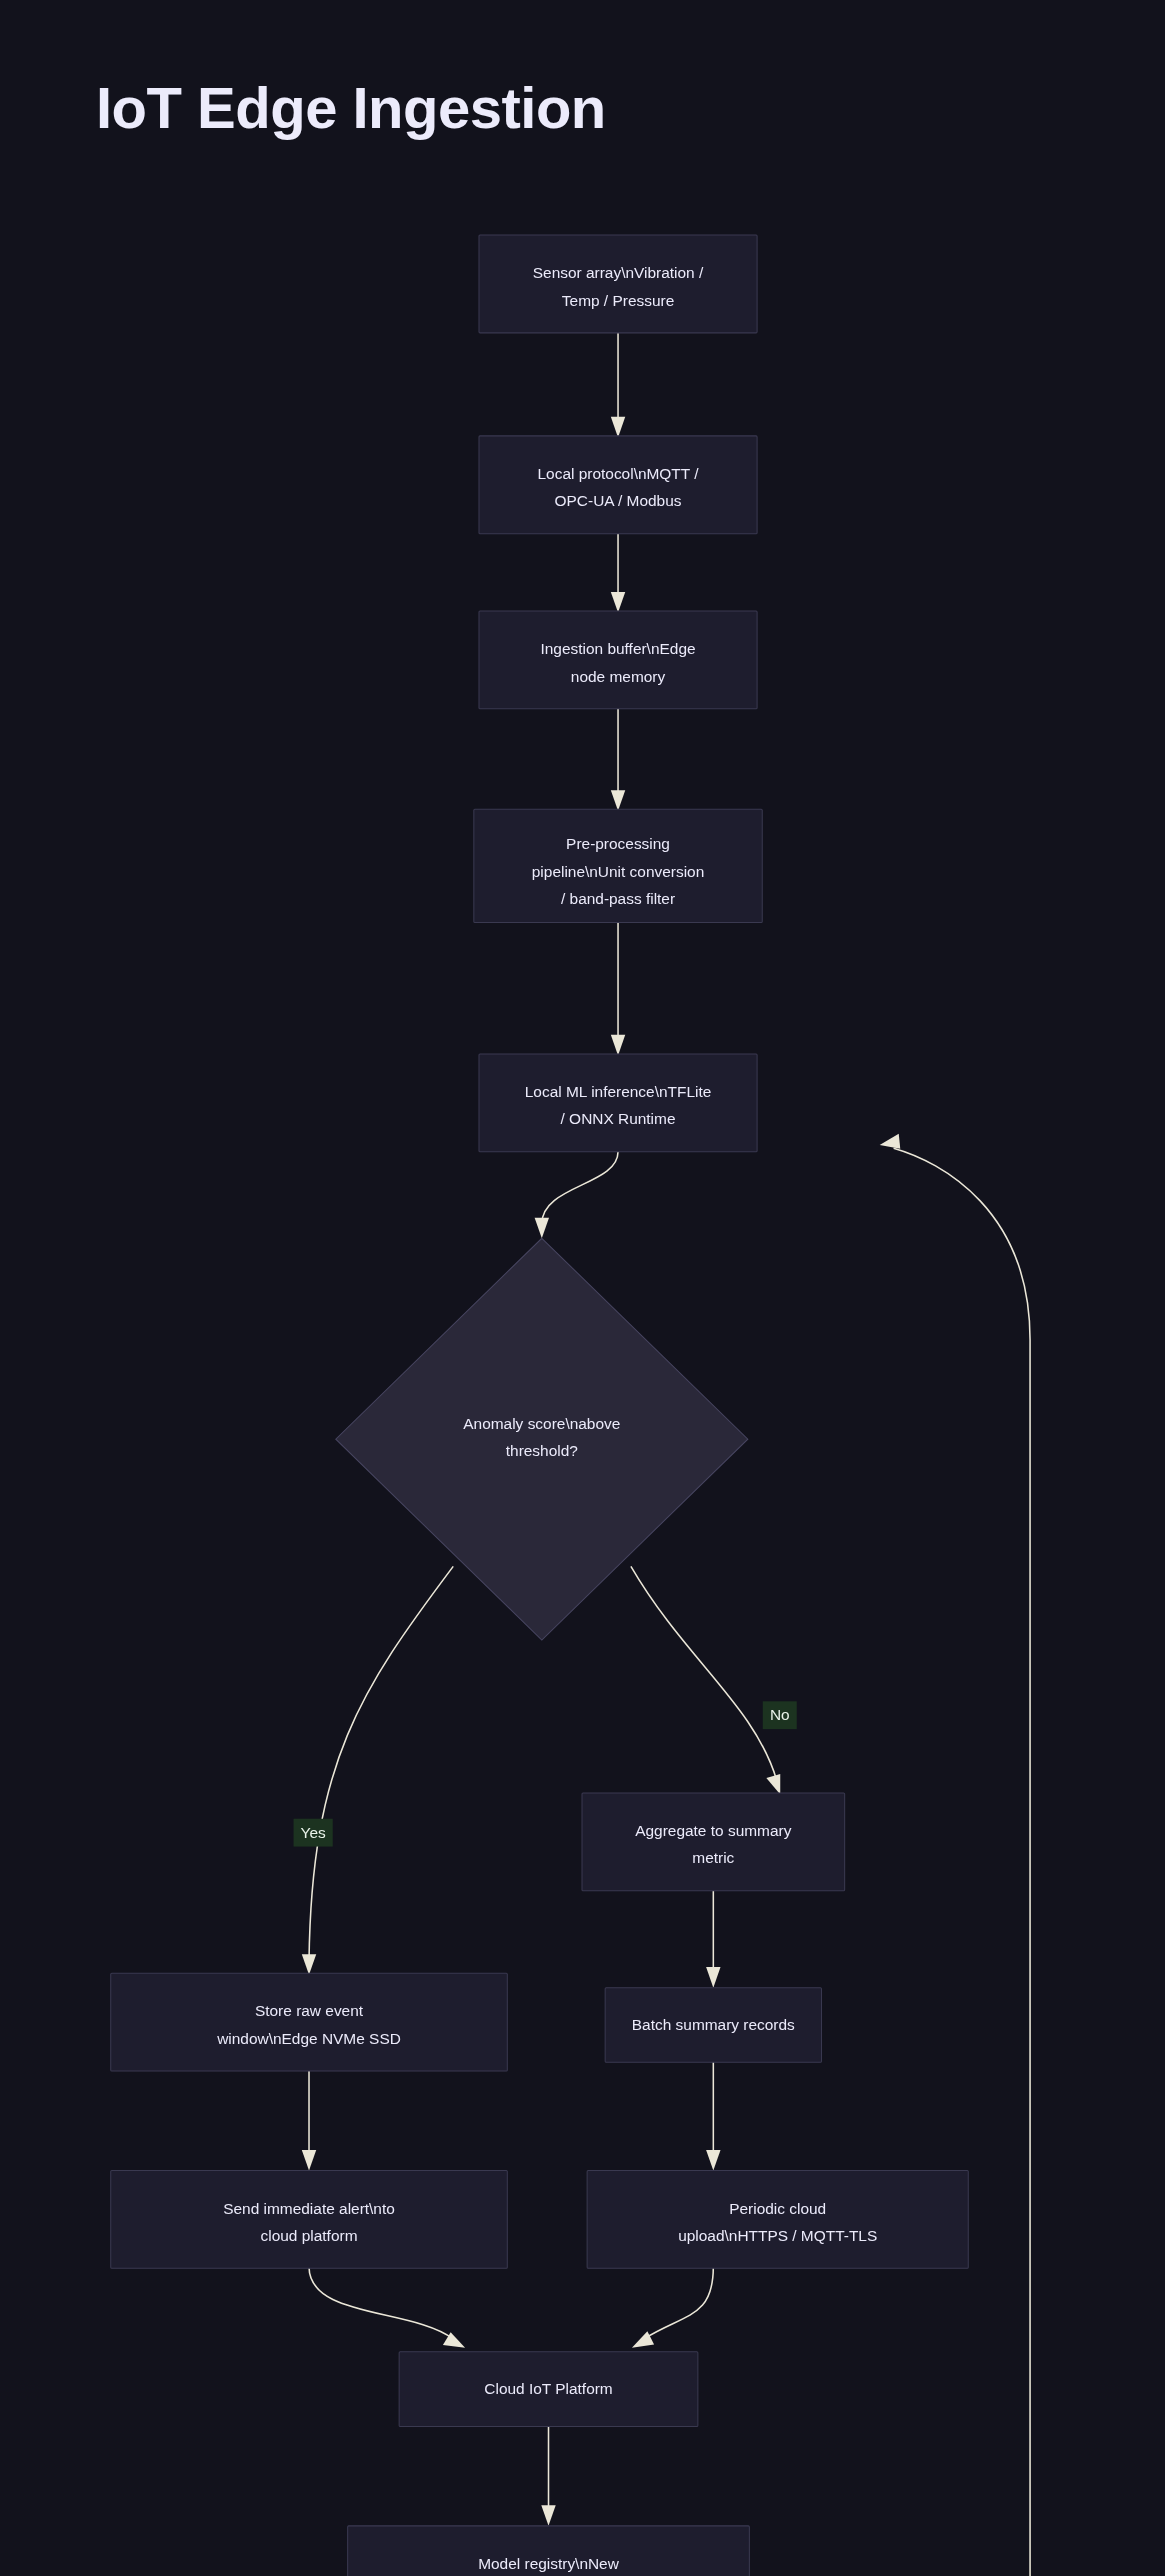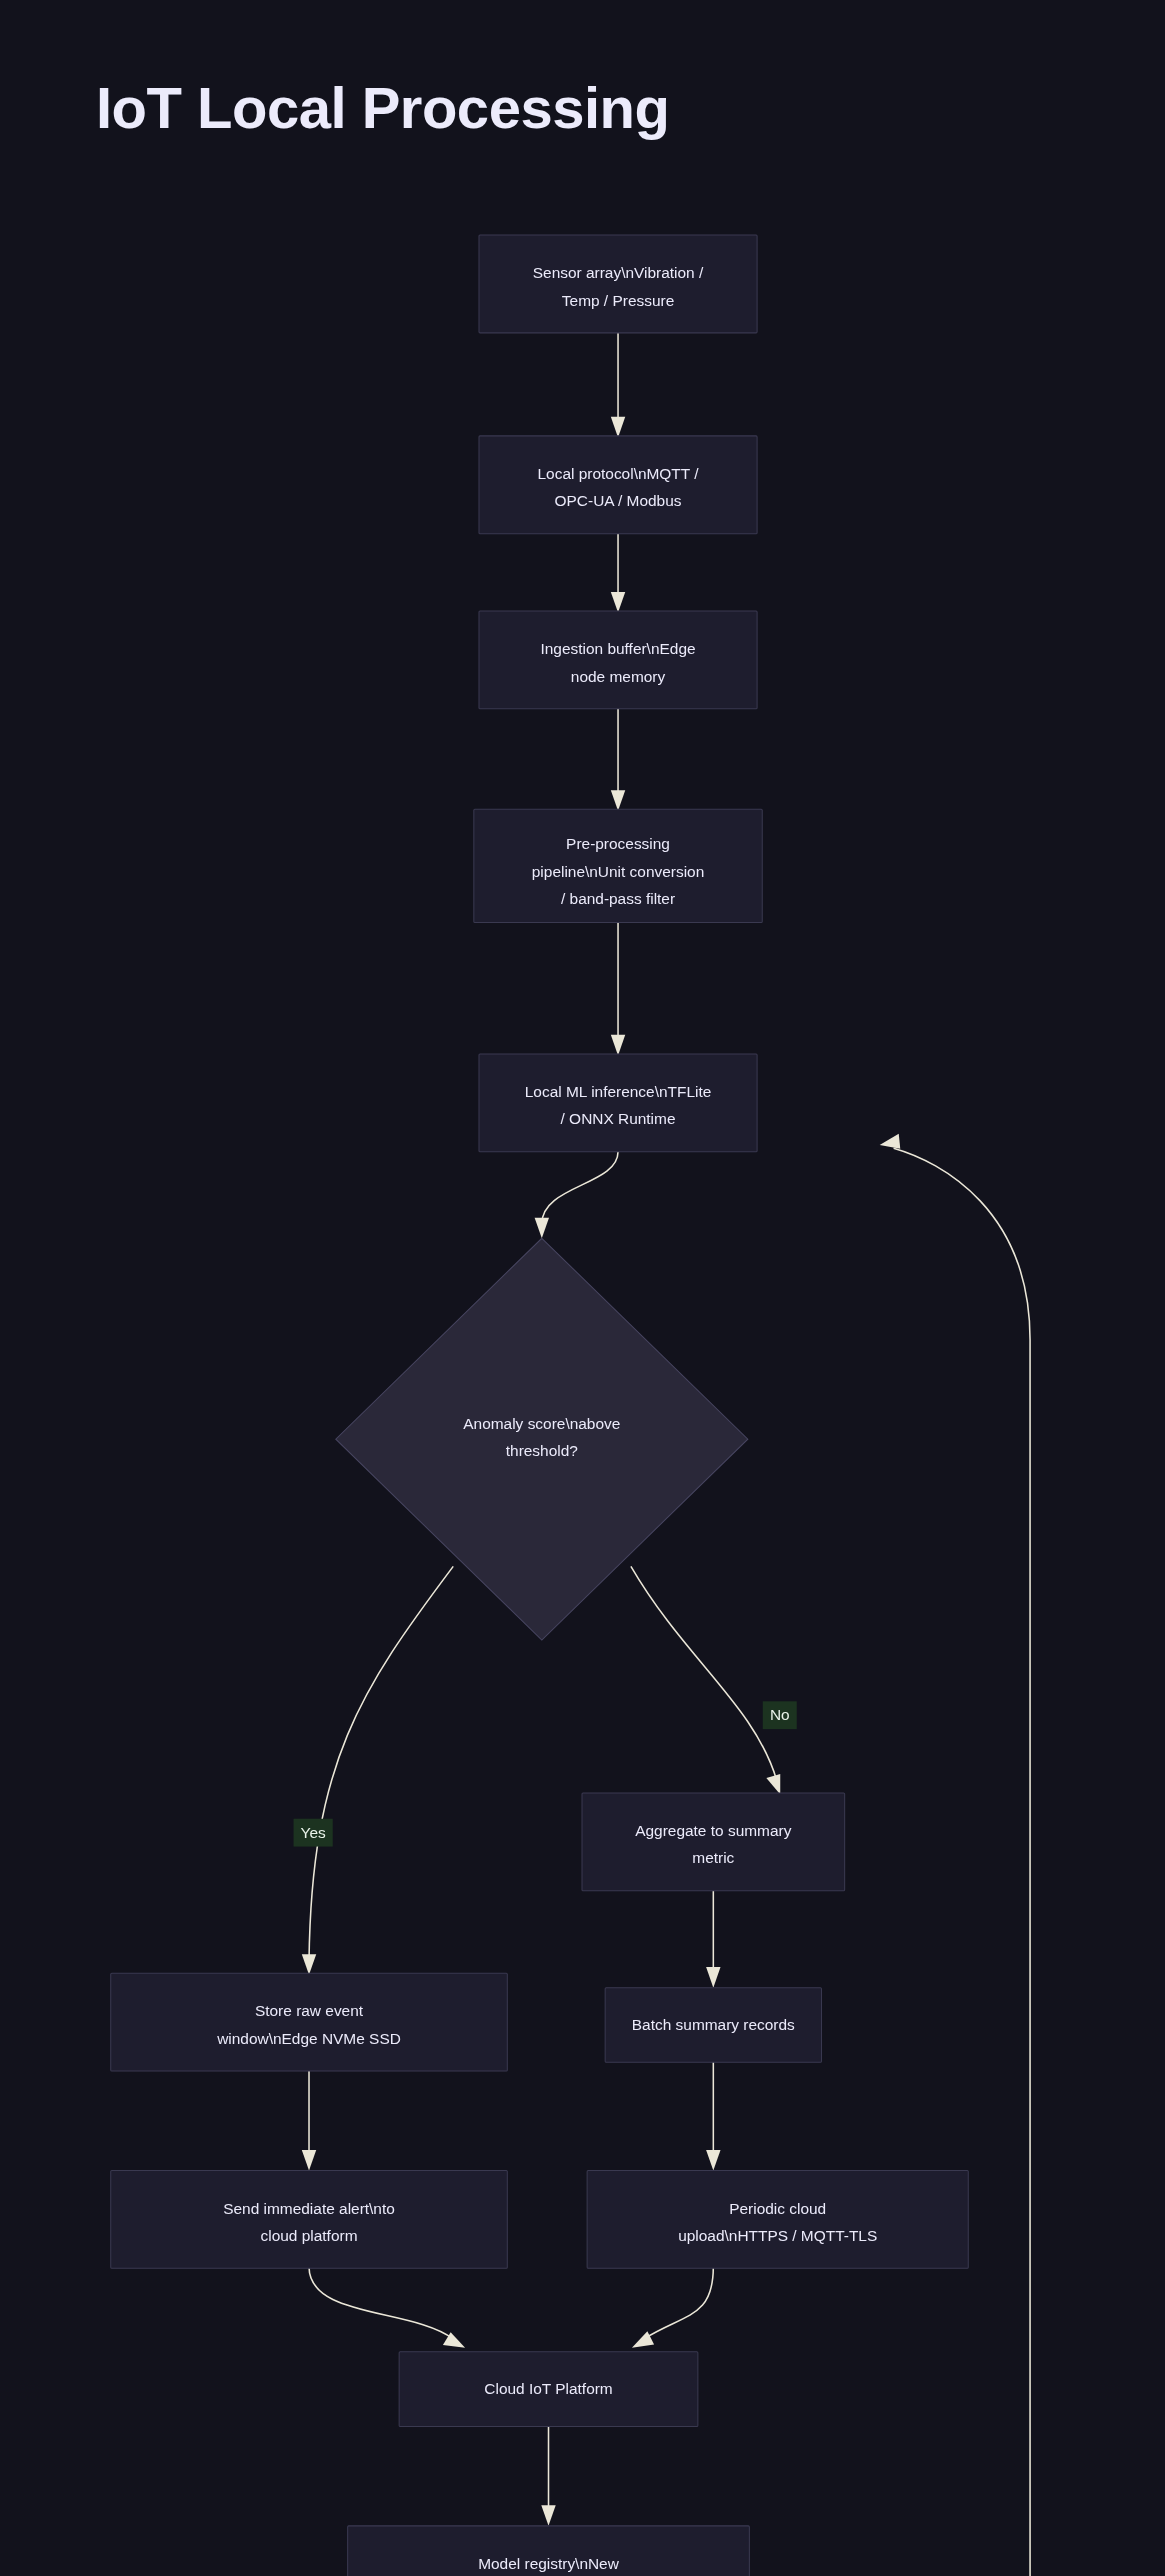--- a/index.html
+++ b/index.html
@@ -72,21 +72,21 @@
     font-size: 30px;
     text-anchor: middle;
     dominant-baseline: middle;
   }
 </style>
 </head>
 <body>
 
 <div id="canvas">
 
-  <div class="page-title">IoT Local Processing</div>
+  <div class="page-title">IoT Edge Ingestion</div>
 
   <svg class="flow" viewBox="0 0 2262 6430">
 
     <g>
 
       <g>
         <path class="edge-path" d="M1200,645 L1200,820"></path>
         <polygon class="edge-head" points="1200,848 1186,808 1214,808"></polygon>
       </g>
 

